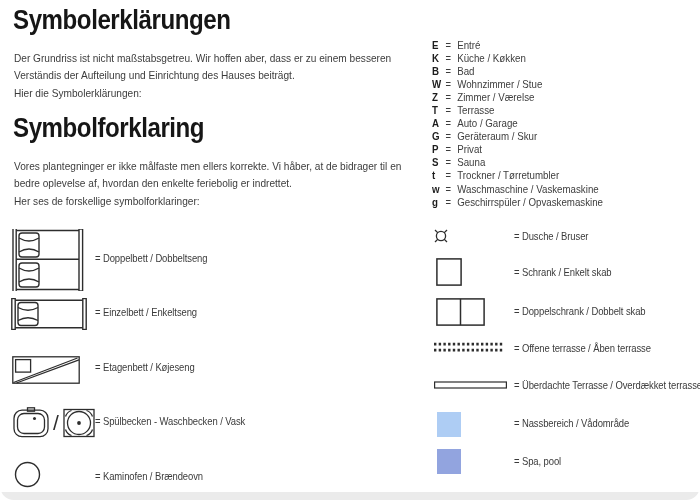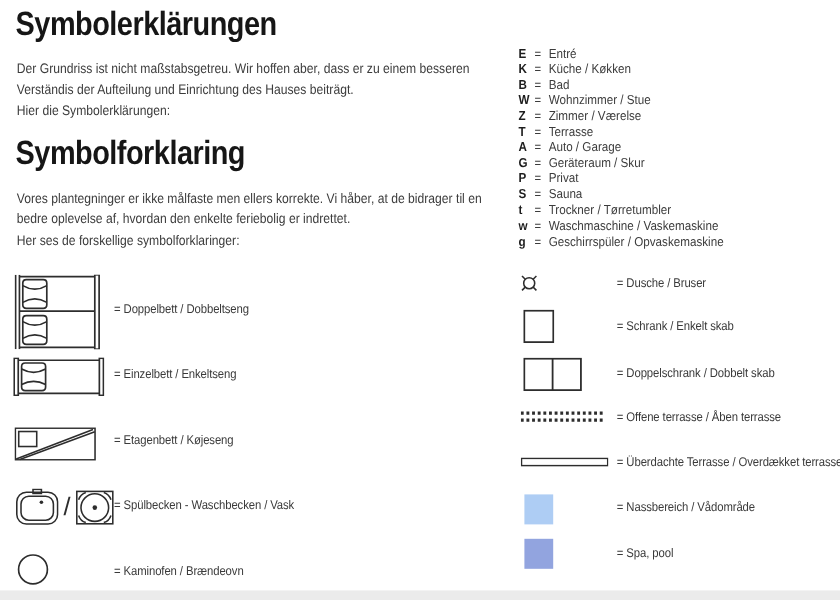--- a/index.html
+++ b/index.html
@@ -1,17 +1,17 @@
 <!DOCTYPE html>
 <html><head>
 <meta charset="utf-8">
 <style>
   html,body { margin:0; padding:0; background:#fff; }
   body { font-family:"Liberation Sans", sans-serif; color:#3c3c3c; }
-  .page { position:relative; width:700px; height:500px; background:#ffffff; overflow:hidden; }
+  .page { position:relative; width:700px; height:500px; background:#ffffff; overflow:hidden;border-radius:14px; }
 
   .h1 { position:absolute; left:13px; font-size:28px; font-weight:bold; color:#161616;
         letter-spacing:-0.5px; white-space:nowrap; transform:scaleX(0.86); transform-origin:left top; }
   .intro { position:absolute; left:14px; width:452px; font-size:11.5px; line-height:1.5;
            color:#3c3c3c; transform:scaleX(0.88); transform-origin:left top; }
 
   .abbr-list { position:absolute; left:432px; top:38px; transform:scaleX(0.9); transform-origin:left top; }
   .abbr-row { display:flex; height:13.1px; align-items:center; }
   .abbr-letter { width:15px; font-weight:bold; font-size:10.8px; color:#1d1d1d; }
   .abbr-eq { width:13px; font-size:10.5px; color:#3c3c3c; }

